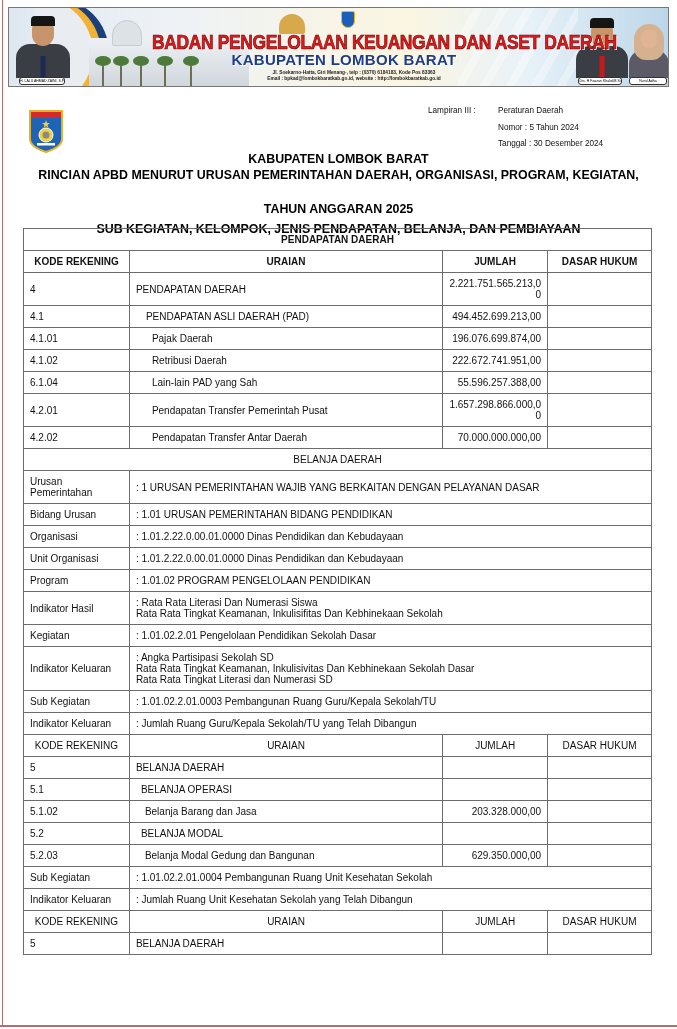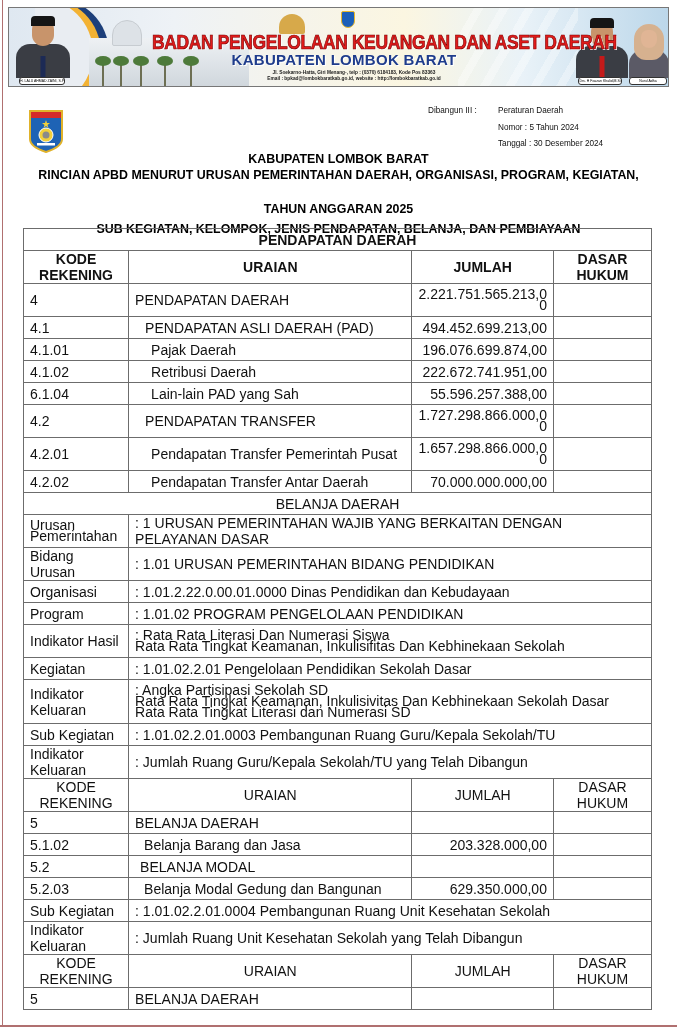--- a/index.html
+++ b/index.html
@@ -34,21 +34,21 @@
   .banner-addr { position:absolute; left:230px; top:62px; width:230px; text-align:center; font-size:4.8px; line-height:6px; font-weight:bold; color:#1a1a1a; white-space:nowrap; }
   .banner-logo { position:absolute; left:332px; top:3px; width:14px; height:17px; border-radius:2px 2px 7px 7px; background:#1c5fb8; border:1px solid #e9b82c; }
   .banner-stripes { position:absolute; right:90px; top:0; width:120px; height:80px; background: repeating-linear-gradient(120deg, rgba(255,255,255,0) 0 14px, rgba(255,255,255,0.35) 14px 22px); }
 
   
   .logo { position:absolute; left:28px; top:109px; width:36px; height:44px; }
   .lampiran { position:absolute; font-size:8.2px; color:#111; }
   .title { position:absolute; left:0; width:677px; text-align:center; font-weight:bold; font-size:12.4px; color:#000; }
 
   
-  table.rincian { position:absolute; left:23px; top:228px; width:629px; border-collapse:collapse; font-size:14px; color:#111; }
+  table.rincian { position:absolute; left:23px; top:228px; width:629px; border-collapse:collapse; font-size:10px; color:#111; }
   table.rincian td { border:1px solid #6c6c6c; padding:0 6px; vertical-align:middle; }
   .c1 { width:106px; } .c2 { width:314px; } .c3 { width:105px; } .c4 { width:104px; }
   .hdr-b td { font-weight:bold; text-align:center; }
   .hdr-n td { text-align:center; }
   .sect { text-align:center; }
   .num { text-align:right; }
   .ind1 { padding-left: 16px !important; }
   .ind2 { padding-left: 22px !important; }
   .ind3 { padding-left: 11px !important; }
   .ind4 { padding-left: 15px !important; }
@@ -109,21 +109,21 @@
 
 <svg class="logo" viewBox="0 0 36 44">
   <path d="M2 2 H34 V30 Q34 38 18 43 Q2 38 2 30 Z" fill="#1e63b5" stroke="#e0b22a" stroke-width="2"></path>
   <rect x="3" y="3" width="30" height="6" fill="#d52a2a"></rect>
   <polygon points="18,11 19,14 22,14 19.5,16 20.5,19 18,17 15.5,19 16.5,16 14,14 17,14" fill="#f2d03b"></polygon>
   <circle cx="18" cy="26" r="7" fill="#f2d03b" stroke="#fff" stroke-width="1"></circle>
   <circle cx="18" cy="26" r="3.5" fill="#8a8a8a"></circle>
   <rect x="9" y="34" width="18" height="2.5" fill="#fff"></rect>
 </svg>
 
-<div class="lampiran" style="left:428px; top:106px;">Dibangun III :</div>
+<div class="lampiran" style="left:428px; top:106px;">Lampiran III :</div>
 <div class="lampiran" style="left:498px; top:106px;">Peraturan Daerah</div>
 <div class="lampiran" style="left:498px; top:123px;">Nomor : 5 Tahun 2024</div>
 <div class="lampiran" style="left:498px; top:139px;">Tanggal : 30 Desember 2024</div>
 
 <div class="title" style="top:152px;">KABUPATEN LOMBOK BARAT</div>
 <div class="title" style="top:168px;">RINCIAN APBD MENURUT URUSAN PEMERINTAHAN DAERAH, ORGANISASI, PROGRAM, KEGIATAN,</div>
 <div class="title" style="top:185px;margin-top:37px;">SUB KEGIATAN, KELOMPOK, JENIS PENDAPATAN, BELANJA, DAN PEMBIAYAAN</div>
 <div class="title" style="top:202px;">TAHUN ANGGARAN 2025</div>
 
 <table class="rincian">
@@ -170,27 +170,20 @@
     <td class="num">222.672.741.951,00</td>
     <td></td>
   </tr>
   <tr style="height:22px">
     <td>6.1.04</td>
     <td class="ind2">Lain-lain PAD yang Sah</td>
     <td class="num">55.596.257.388,00</td>
     <td></td>
   </tr>
   <tr style="height:33px">
-    <td>4.2</td>
-    <td class="ind1">PENDAPATAN TRANSFER</td>
-    <td class="num multi" style="white-space:pre-line">1.727.298.866.000,0
-0</td>
-    <td></td>
-  </tr>
-  <tr style="height:33px">
     <td>4.2.01</td>
     <td class="ind2">Pendapatan Transfer Pemerintah Pusat</td>
     <td class="num multi" style="white-space:pre-line">1.657.298.866.000,0
 0</td>
     <td></td>
   </tr>
   <tr style="height:22px">
     <td>4.2.02</td>
     <td class="ind2">Pendapatan Transfer Antar Daerah</td>
     <td class="num">70.000.000.000,00</td>
@@ -204,20 +197,24 @@
   <tr style="height:33px">
     <td class="lbl">Urusan Pemerintahan</td>
     <td colspan="3">: 1 URUSAN PEMERINTAHAN WAJIB YANG BERKAITAN DENGAN PELAYANAN DASAR</td>
   </tr>
   <tr style="height:22px">
     <td>Bidang Urusan</td>
     <td colspan="3">: 1.01 URUSAN PEMERINTAHAN BIDANG PENDIDIKAN</td>
   </tr>
   <tr style="height:22px">
     <td>Organisasi</td>
+    <td colspan="3">: 1.01.2.22.0.00.01.0000 Dinas Pendidikan dan Kebudayaan</td>
+  </tr>
+  <tr style="height:22px">
+    <td>Unit Organisasi</td>
     <td colspan="3">: 1.01.2.22.0.00.01.0000 Dinas Pendidikan dan Kebudayaan</td>
   </tr>
   <tr style="height:22px">
     <td>Program</td>
     <td colspan="3">: 1.01.02 PROGRAM PENGELOLAAN PENDIDIKAN</td>
   </tr>
   <tr style="height:33px">
     <td>Indikator Hasil</td>
     <td colspan="3" class="multi" style="white-space:pre-line">: Rata Rata Literasi Dan Numerasi Siswa
 Rata Rata Tingkat Keamanan, Inkulisifitas Dan Kebhinekaan Sekolah</td>
@@ -247,20 +244,26 @@
     <td>JUMLAH</td>
     <td>DASAR HUKUM</td>
   </tr>
   <tr style="height:22px">
     <td>5</td>
     <td>BELANJA DAERAH</td>
     <td class="num"></td>
     <td></td>
   </tr>
   <tr style="height:22px">
+    <td>5.1</td>
+    <td class="ind3">BELANJA OPERASI</td>
+    <td class="num"></td>
+    <td></td>
+  </tr>
+  <tr style="height:22px">
     <td>5.1.02</td>
     <td class="ind4">Belanja Barang dan Jasa</td>
     <td class="num">203.328.000,00</td>
     <td></td>
   </tr>
   <tr style="height:22px">
     <td>5.2</td>
     <td class="ind3">BELANJA MODAL</td>
     <td class="num"></td>
     <td></td>

